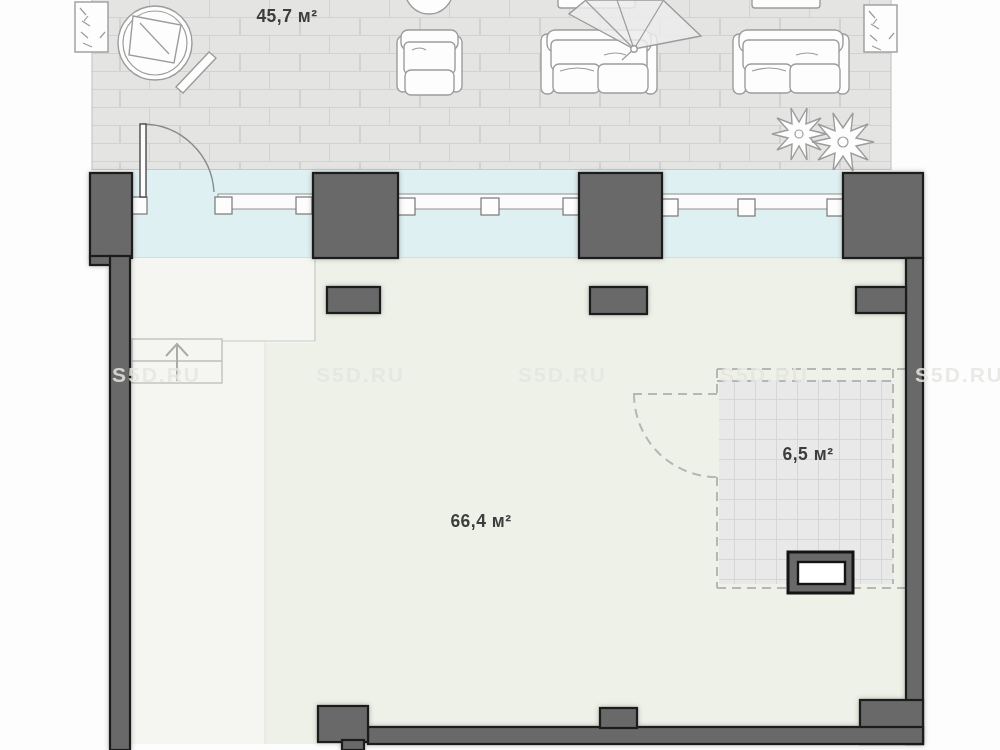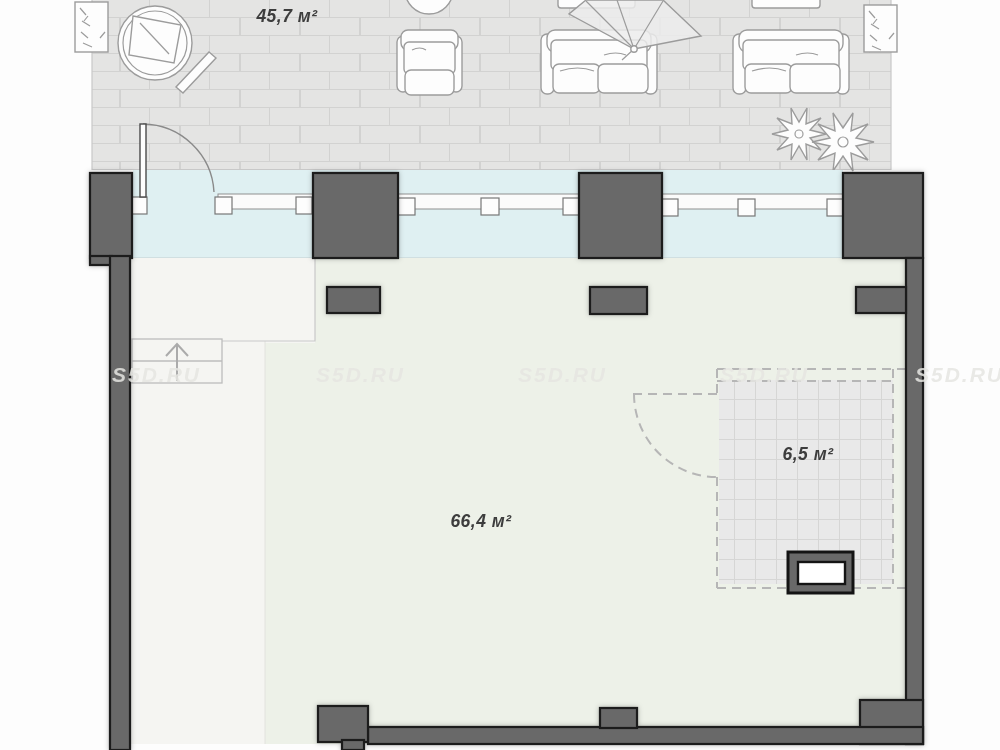--- a/index.html
+++ b/index.html
@@ -1,17 +1,17 @@
 <!DOCTYPE html>
 <html><head>
 <meta charset="utf-8">
 <style>
   html,body{margin:0;padding:0;background:#ffffff;}
   .stage{position:relative;width:1000px;height:750px;background:#fdfdfd;overflow:hidden;
-         font-family:"Liberation Sans", sans-serif;font-style:italic;}
+         font-family:"Liberation Sans", sans-serif;}
   svg{display:block;}
   .area-label{font-family:"Liberation Sans", sans-serif;font-size:17.5px;font-weight:600;
               fill:#3d3d3d;letter-spacing:.5px;}
   .watermark{font-family:"Liberation Sans", sans-serif;font-size:21px;font-weight:700;
              fill:#e6e6e2;opacity:.85;letter-spacing:2px;}
   .furn{fill:#fdfdfd;stroke:#9c9c9c;stroke-width:1.4;}
   .furnline{fill:none;stroke:#9c9c9c;stroke-width:1.2;}
   .wall{fill:#696969;stroke:#1d1d1d;stroke-width:2.2;stroke-linejoin:miter;}
   .dash{fill:none;stroke:#b6b6b6;stroke-width:2;stroke-dasharray:9 6;}
   .zoneline{fill:none;stroke:#c9c9c9;stroke-width:1.2;}

